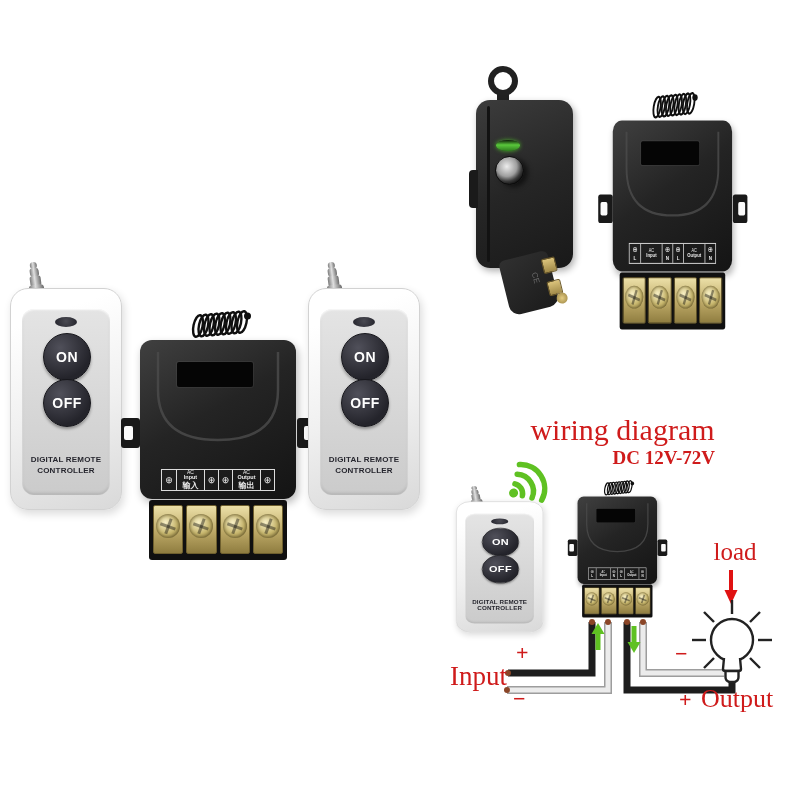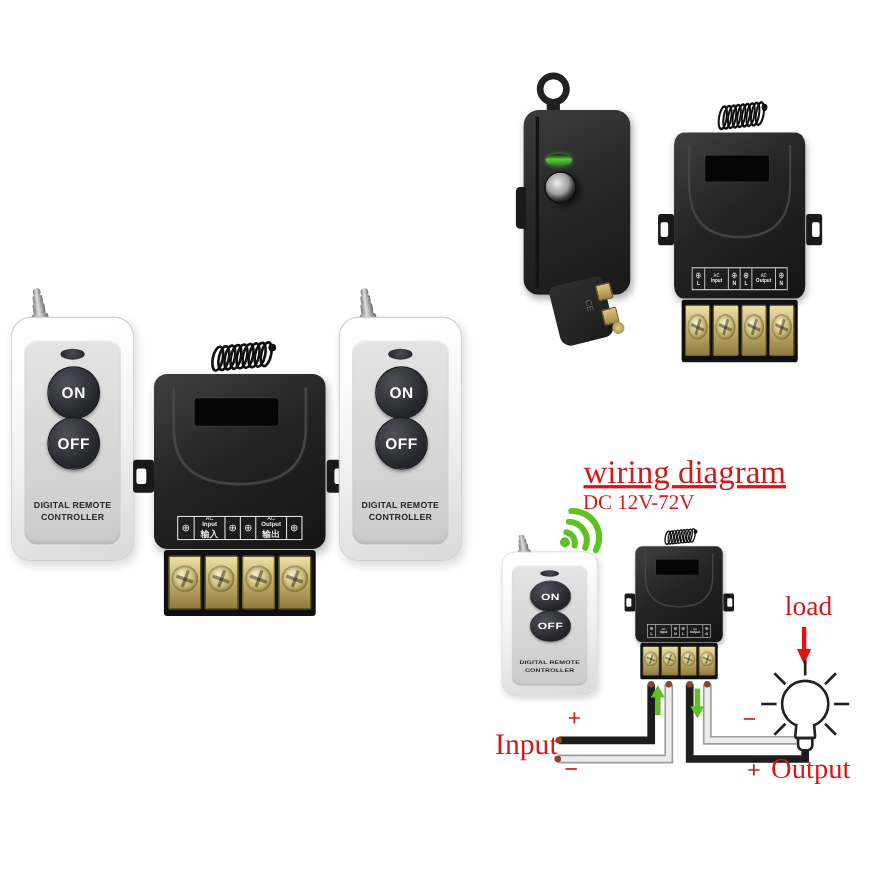--- a/index.html
+++ b/index.html
@@ -98,22 +98,22 @@
   .br-ce{position:absolute;right:12px;top:20px;color:#6b6b6b;font-size:8px;transform:rotate(90deg);}
   .br-pin{position:absolute;right:-6px;width:12px;height:13px;
           background:linear-gradient(#dcc47c,#a08948);border:1px solid #6e5b2a;border-radius:2px;}
   .br-pin.p1{top:8px;}
   .br-pin.p2{top:31px;}
   .br-dot{position:absolute;right:-9px;bottom:0;width:11px;height:11px;border-radius:50%;
           background:radial-gradient(#e4cc82,#96803f);}
 
   
   .wd-text{position:absolute;color:#cf1b1b;font-family:"Liberation Serif",serif;}
-  .wd-title{left:530px;top:413px;width:185px;text-align:center;font-size:30px;text-decoration:underline;}
-  .wd-sub{left:530px;top:447px;width:185px;text-align:left;font-size:19px;font-weight:normal;}
+  .wd-title{left:530px;top:413px;width:185px;text-align:center;font-size:30px;}
+  .wd-sub{left:530px;top:447px;width:185px;text-align:right;font-size:19px;font-weight:bold;}
   .wd-load{left:700px;top:538px;width:70px;text-align:center;font-size:25px;}
   .wd-input{left:450px;top:661px;font-size:27px;}
   .wd-output{left:701px;top:684px;font-size:26px;}
   .wd-sign{font-size:22px;font-weight:bold;}
   .sign-plus-left{left:516px;top:640px;}
   .sign-minus-left{left:513px;top:686px;}
   .sign-minus-right{left:675px;top:641px;}
   .sign-plus-right{left:679px;top:687px;}
   .wifi{position:absolute;left:504px;top:460px;width:48px;height:48px;transform:rotate(-32deg);}
   .wd-overlay{position:absolute;left:440px;top:530px;width:360px;height:200px;}

